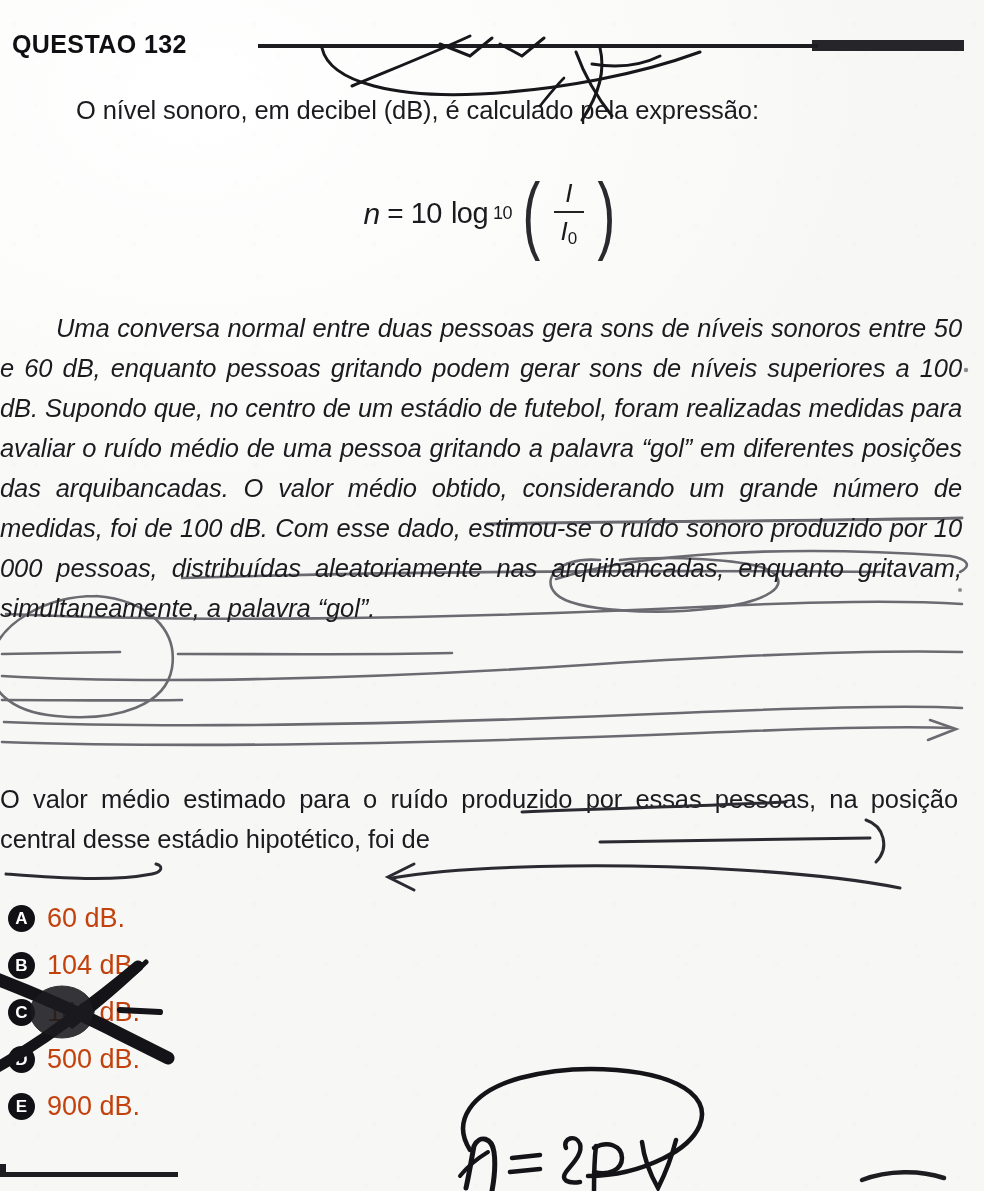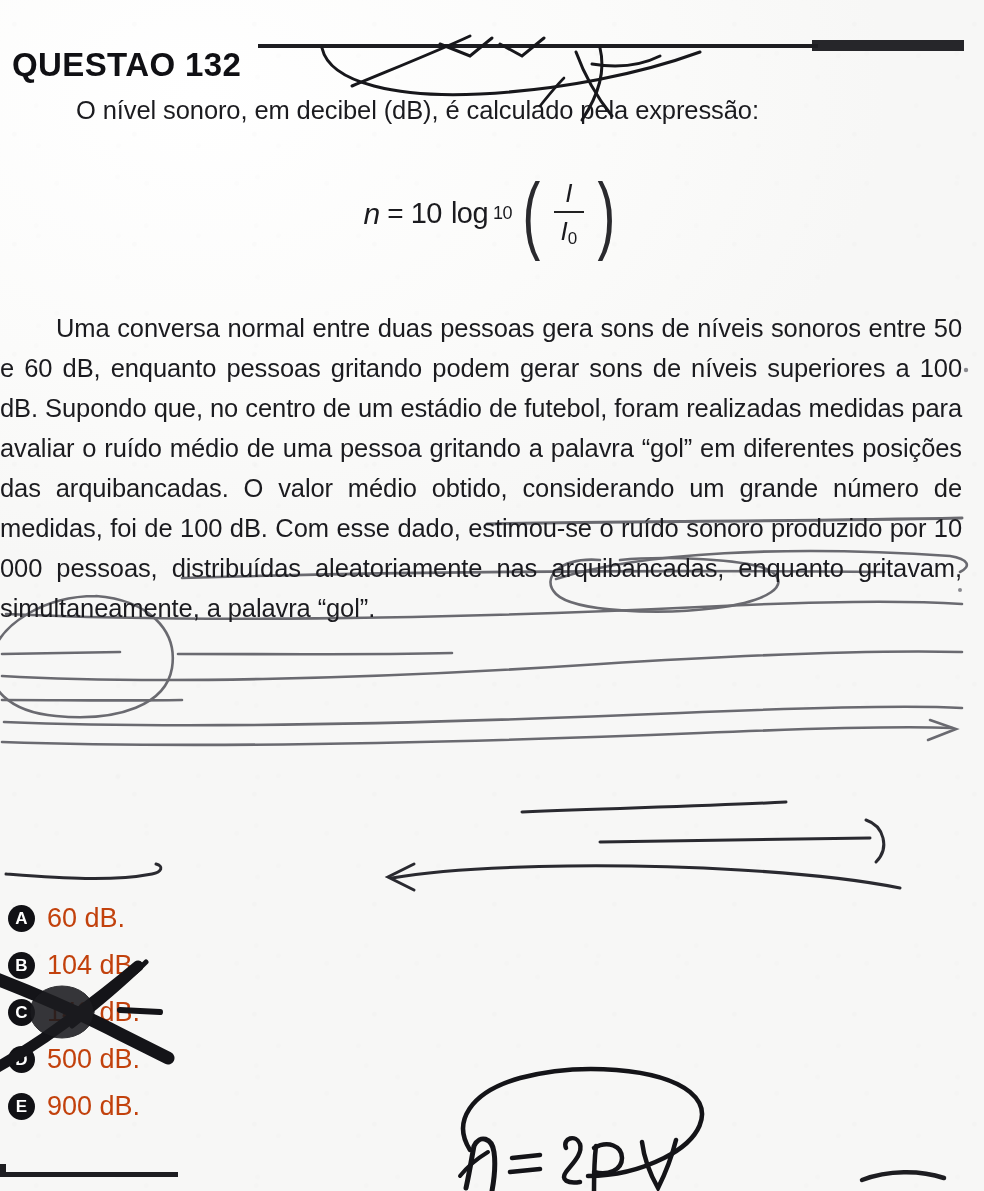--- a/index.html
+++ b/index.html
@@ -27,37 +27,37 @@
       radial-gradient(circle at 84% 77%, rgba(0,0,0,.02) 0 2px, transparent 3px),
       radial-gradient(circle at 33% 88%, rgba(0,0,0,.016) 0 2px, transparent 3px),
       radial-gradient(circle at 48% 62%, rgba(0,0,0,.014) 0 2px, transparent 3px);
     background-size:120px 110px,90px 130px,140px 100px,110px 120px,80px 90px;
   }
 
   
   #content{position:absolute;inset:0;z-index:3;}
 
   .q-head{
-    position:absolute;left:12px;top:46px;
-    font-size:33px;font-weight:bold;letter-spacing:.4px;
+    position:absolute;left:12px;top:30px;
+    font-size:25px;font-weight:bold;letter-spacing:.4px;
     color:#101014;
   }
 
   .para{
     position:absolute;
     font-size:25.5px;
     line-height:40px;
     color:#1b1b1f;
     text-align:justify;
     -moz-text-align-last:left;
     text-align-last:left;
     letter-spacing:-0.1px;
   }
   #p1{left:12px;top:90px;width:962px;text-indent:64px;}
-  #p2{left:0px;top:308px;width:962px;text-indent:56px;}
+  #p2{left:0px;top:308px;width:962px;text-indent:56px;font-style:italic;}
   #p3{left:0px;top:779px;width:958px;}
 
   
   #formula{
     position:absolute;left:0;right:0;top:178px;
     display:flex;justify-content:center;align-items:center;
     font-size:29px;color:#1b1b1f;
   }
   .f-row{display:flex;align-items:center;gap:5px;}
   .f-n{font-style:italic;font-size:30px;}
@@ -149,20 +149,21 @@
         <span class="num">I</span>
         <span class="bar"></span>
         <span class="den"><span>I</span><span class="sub0">0</span></span>
       </span>
       <span class="paren">)</span>
     </span>
   </div>
 
   <div class="para" id="p2">Uma conversa normal entre duas pessoas gera sons de níveis sonoros entre 50 e 60 dB, enquanto pessoas gritando podem gerar sons de níveis superiores a 100 dB. Supondo que, no centro de um estádio de futebol, foram realizadas medidas para avaliar o ruído médio de uma pessoa gritando a palavra “gol” em diferentes posições das arquibancadas. O valor médio obtido, considerando um grande número de medidas, foi de 100 dB. Com esse dado, estimou-se o ruído sonoro produzido por 10 000 pessoas, distribuídas aleatoriamente nas arquibancadas, enquanto gritavam, simultaneamente, a palavra “gol”.</div>
 
+  <div class="para" id="p3">O valor médio estimado para o ruído produzido por essas pessoas, na posição central desse estádio hipotético, foi de</div>
 
   <div id="options">
     <div class="opt">
       <span class="bullet">A</span>
       <span class="opt-text">60 dB.</span>
     </div>
     <div class="opt">
       <span class="bullet">B</span>
       <span class="opt-text">104 dB.</span>
     </div>

